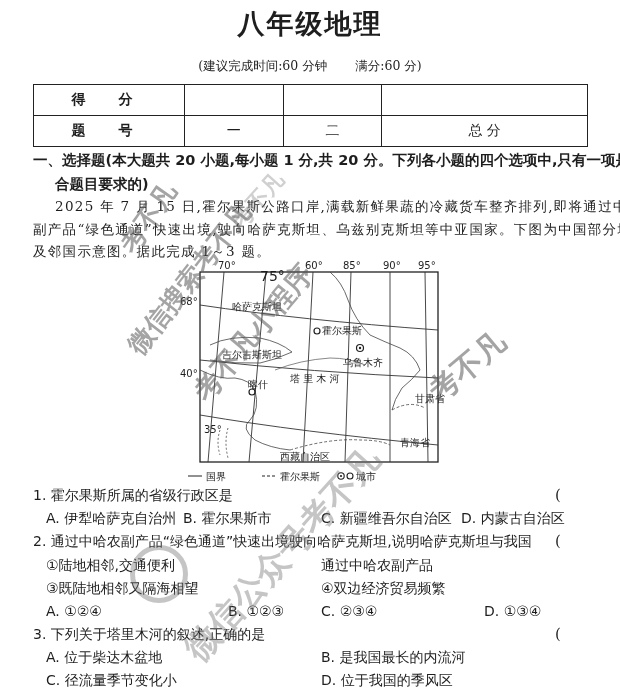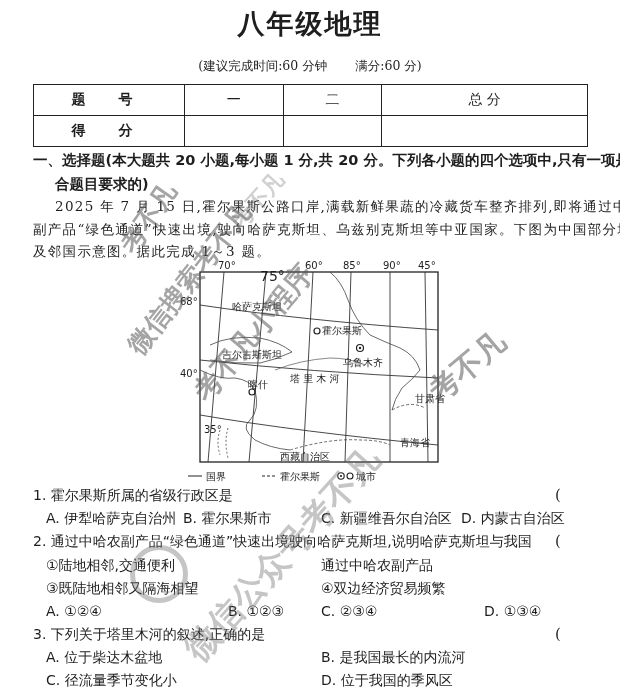--- a/index.html
+++ b/index.html
@@ -26,30 +26,30 @@
 <body>
 
 <div class="abs title">八年级地理</div>
 <div class="abs subtitle">
   <span>(建议完成时间:60 分钟</span><span>满分:60 分)</span>
 </div>
 
 <table class="score">
   <tbody>
       <tr>
+    <td class="lbl">得  分</td>
+    <td></td>
+    <td></td>
+    <td></td>
+  </tr>
+  <tr>
     <td class="lbl">题  号</td>
     <td>一</td>
     <td>二</td>
     <td>总  分</td>
-  </tr>
-  <tr>
-    <td class="lbl">得  分</td>
-    <td></td>
-    <td></td>
-    <td></td>
   </tr>
 </tbody>
   </table>
 
 <div class="abs section">一、选择题(本大题共 20 小题,每小题 1 分,共 20 分。下列各小题的四个选项中,只有一项是最符</div>
 <div class="abs section2">合题目要求的)</div>
 
 <div class="abs para" style="left:55px;top:198px;">2025 年 7 月 15 日,霍尔果斯公路口岸,满载新鲜果蔬的冷藏货车整齐排列,即将通过中哈农</div>
 <div class="abs para" style="left:33px;top:221px;">副产品“绿色通道”快速出境,驶向哈萨克斯坦、乌兹别克斯坦等中亚国家。下图为中国部分地区</div>
 <div class="abs para" style="left:33px;top:243px;">及邻国示意图。据此完成 1～3 题。</div>
@@ -89,21 +89,21 @@
     <circle cx="161" cy="216" r="3.2" fill="none" stroke="#222" stroke-width="1.1"></circle>
     <circle cx="161" cy="216" r="1.1" fill="#222"></circle>
     <circle cx="170" cy="216" r="3" fill="none" stroke="#222" stroke-width="1.1"></circle>
   </svg>
   
   <span class="abs" style="left:38px;top:0;font-size:10px;font-family:'DejaVu Sans',sans-serif;">70°</span>
   <span class="abs" style="left:80px;top:8px;font-size:14px;font-family:'DejaVu Sans',sans-serif;">75°</span>
   <span class="abs" style="left:125px;top:0;font-size:10px;font-family:'DejaVu Sans',sans-serif;">60°</span>
   <span class="abs" style="left:163px;top:0;font-size:10px;font-family:'DejaVu Sans',sans-serif;">85°</span>
   <span class="abs" style="left:203px;top:0;font-size:10px;font-family:'DejaVu Sans',sans-serif;">90°</span>
-  <span class="abs" style="left:238px;top:0;font-size:10px;font-family:'DejaVu Sans',sans-serif;">45°</span>
+  <span class="abs" style="left:238px;top:0;font-size:10px;font-family:'DejaVu Sans',sans-serif;">95°</span>
   <span class="abs" style="left:0;top:36px;font-size:10px;font-family:'DejaVu Sans',sans-serif;">68°</span>
   <span class="abs" style="left:0;top:108px;font-size:10px;font-family:'DejaVu Sans',sans-serif;">40°</span>
   <span class="abs" style="left:0;top:164px;font-size:10px;font-family:'DejaVu Sans',sans-serif;margin-left:24px;">35°</span>
   
   <span class="abs" style="left:52px;top:40px;font-size:10px;">哈萨克斯坦</span>
   <span class="abs" style="left:42px;top:88px;font-size:10px;">吉尔吉斯斯坦</span>
   <span class="abs" style="left:142px;top:64px;font-size:10px;">霍尔果斯</span>
   <span class="abs" style="left:163px;top:96px;font-size:10px;">乌鲁木齐</span>
   <span class="abs" style="left:110px;top:112px;font-size:10px;">塔 里 木 河</span>
   <span class="abs" style="left:68px;top:118px;font-size:10px;">喀什</span>

